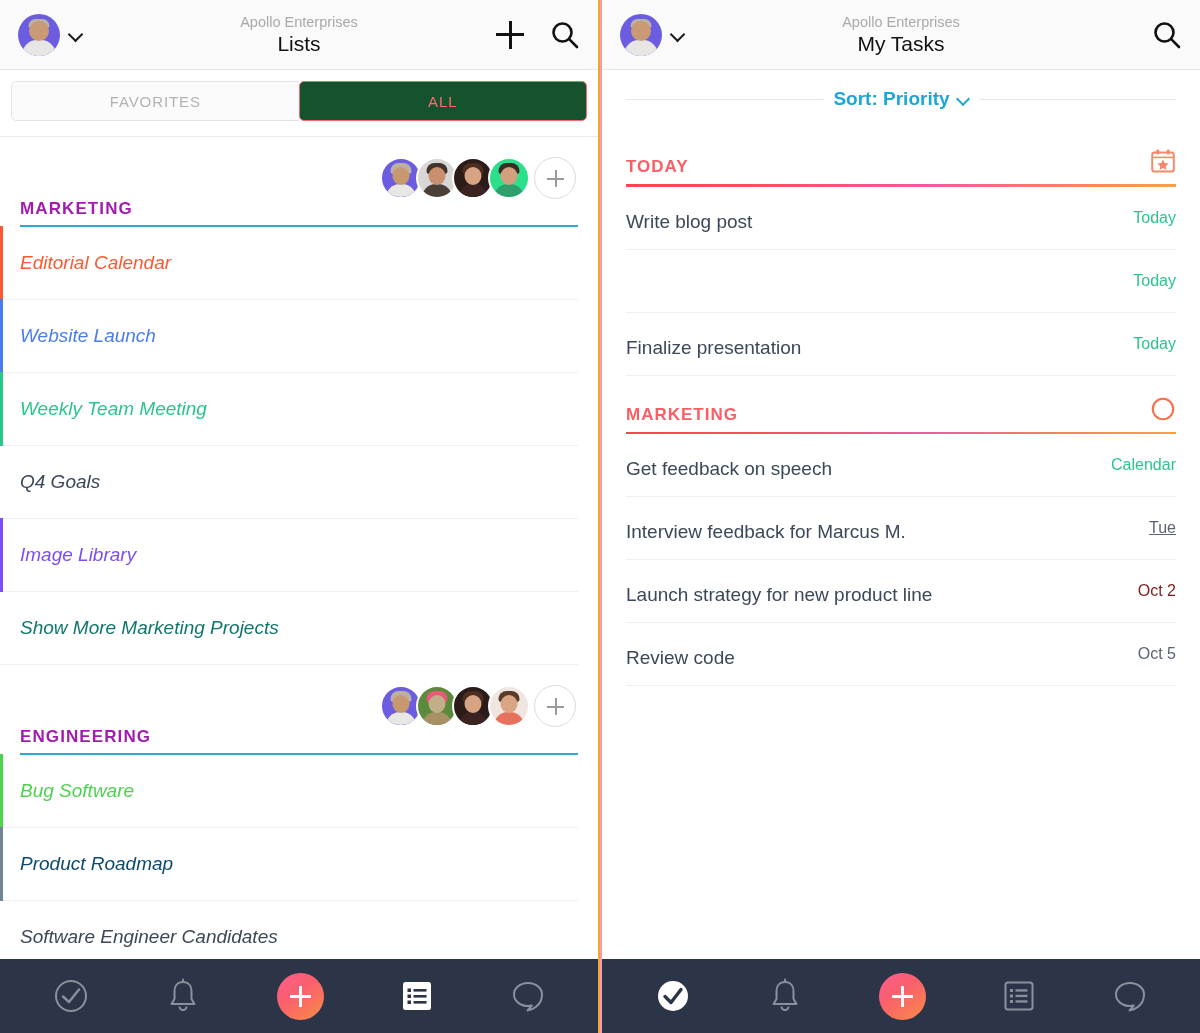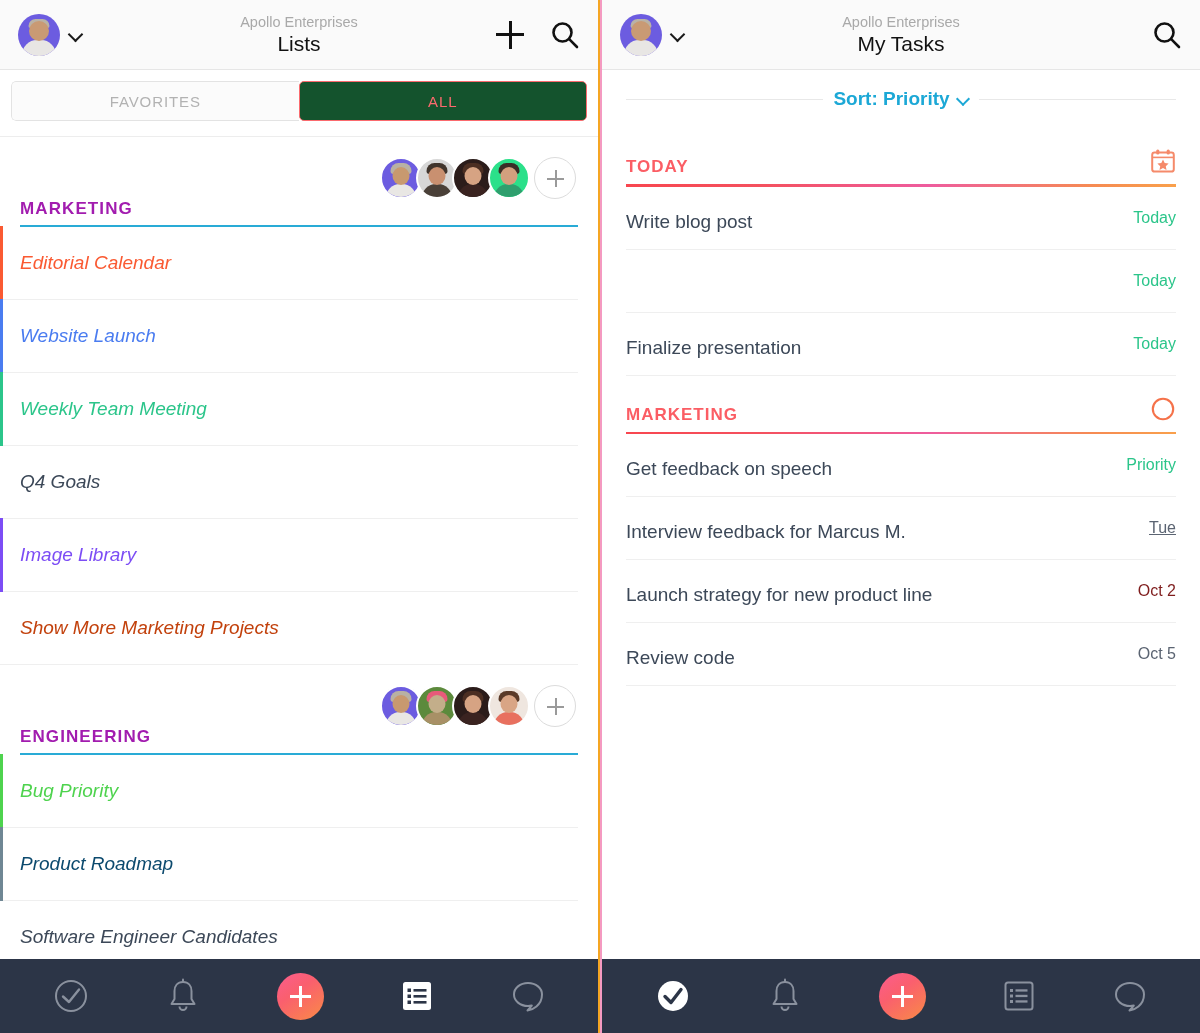--- a/index.html
+++ b/index.html
@@ -304,21 +304,21 @@
               <div class="row-label" style="color: rgb(43, 197, 138);">Weekly Team Meeting</div>
             </div>
             <div class="row">
               <div class="row-label" style="color: rgb(60, 72, 88);">Q4 Goals</div>
             </div>
             <div class="row">
               <div class="row-edge" style="background: rgb(124, 77, 245);"></div>
               <div class="row-label" style="color: rgb(124, 77, 245);">Image Library</div>
             </div>
             <div class="row">
-              <div class="row-label" style="color: #c2410c;">Show More Marketing  Projects</div>
+              <div class="row-label" style="color: #0f766e;">Show More Marketing  Projects</div>
             </div>
           </div>
           <div class="group">
             <div class="group-head">
               <div class="group-name">ENGINEERING</div>
               <div class="group-members">
                 <div class="mini-av" style="background: rgb(108, 92, 224);">
                   <div class="m-body" style="background:#E9E7E4"></div>
                   <div class="m-hair" style="background:#B8B1A4"></div>
                   <div class="m-face" style="background:#C8996F"></div>
@@ -337,21 +337,21 @@
                   <div class="m-body" style="background:#E8705F"></div>
                   <div class="m-hair" style="background:#5A3A28"></div>
                   <div class="m-face" style="background:#D9A585"></div>
                 </div>
                 <div class="add-member"></div>
               </div>
             </div>
             <div class="group-rule"></div>
             <div class="row">
               <div class="row-edge" style="background: rgb(78, 211, 78);"></div>
-              <div class="row-label" style="color: rgb(78, 211, 78);">Bug Priority</div>
+              <div class="row-label" style="color: rgb(78, 211, 78);">Bug Software</div>
             </div>
             <div class="row">
               <div class="row-edge" style="background: rgb(111, 135, 148);"></div>
               <div class="row-label" style="color: #0c4a6e;">Product Roadmap</div>
             </div>
             <div class="row">
               <div class="row-label" style="color: rgb(60, 72, 88);">Software Engineer Candidates</div>
             </div>
             <div class="row">
               <div class="row-label" style="color: rgb(60, 72, 88);">Eng Milestones</div>
@@ -456,21 +456,21 @@
           <div>
             <div class="tsec-head">
               <div class="tsec-name">MARKETING</div>
               <div class="tsec-icon"><svg width="26" height="26" viewBox="0 0 26 26">
                   <circle cx="13" cy="13" r="10.2" fill="none" stroke="#F5724A" stroke-width="2.1"></circle>
                 </svg></div>
             </div>
             <div class="tsec-rule"></div>
             <div class="task-row">
               <div class="task-name">Get feedback on speech</div>
-              <div class="task-due" style="color: rgb(43, 197, 138);">Priority</div>
+              <div class="task-due" style="color: rgb(43, 197, 138);">Calendar</div>
             </div>
             <div class="task-row">
               <div class="task-name">Interview feedback for Marcus M.</div>
               <div class="task-due" style="color: rgb(91, 100, 114); text-decoration: underline;">Tue</div>
             </div>
             <div class="task-row">
               <div class="task-name">Launch strategy for new product line</div>
               <div class="task-due" style="color: #7f1d1d;">Oct 2</div>
             </div>
             <div class="task-row">

